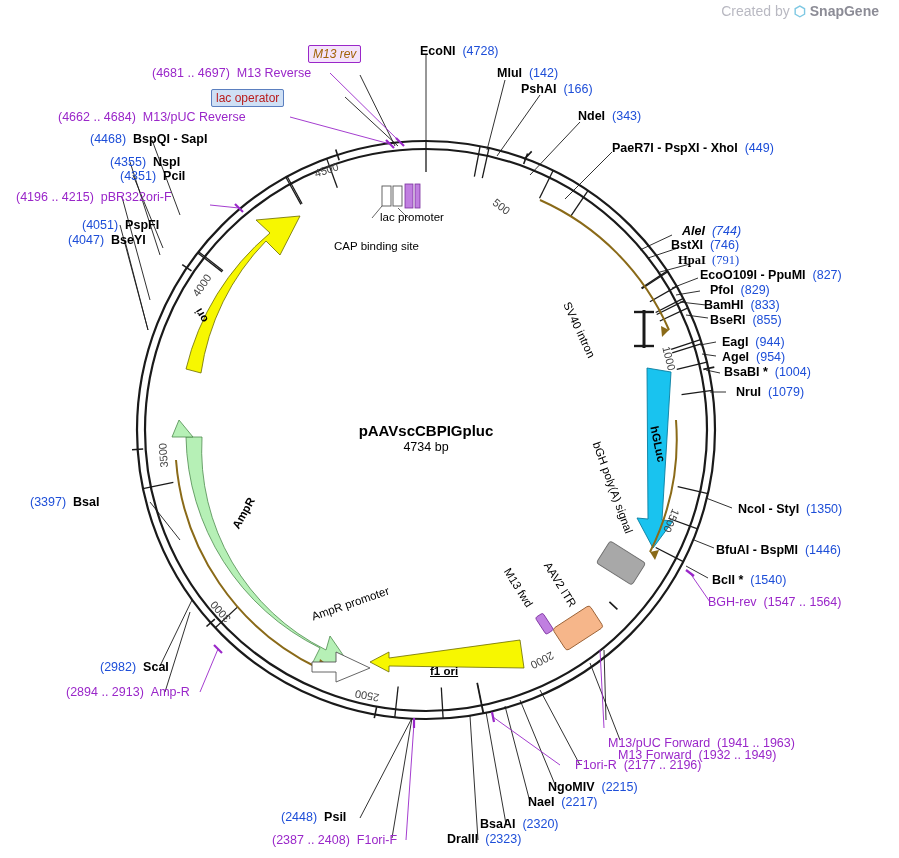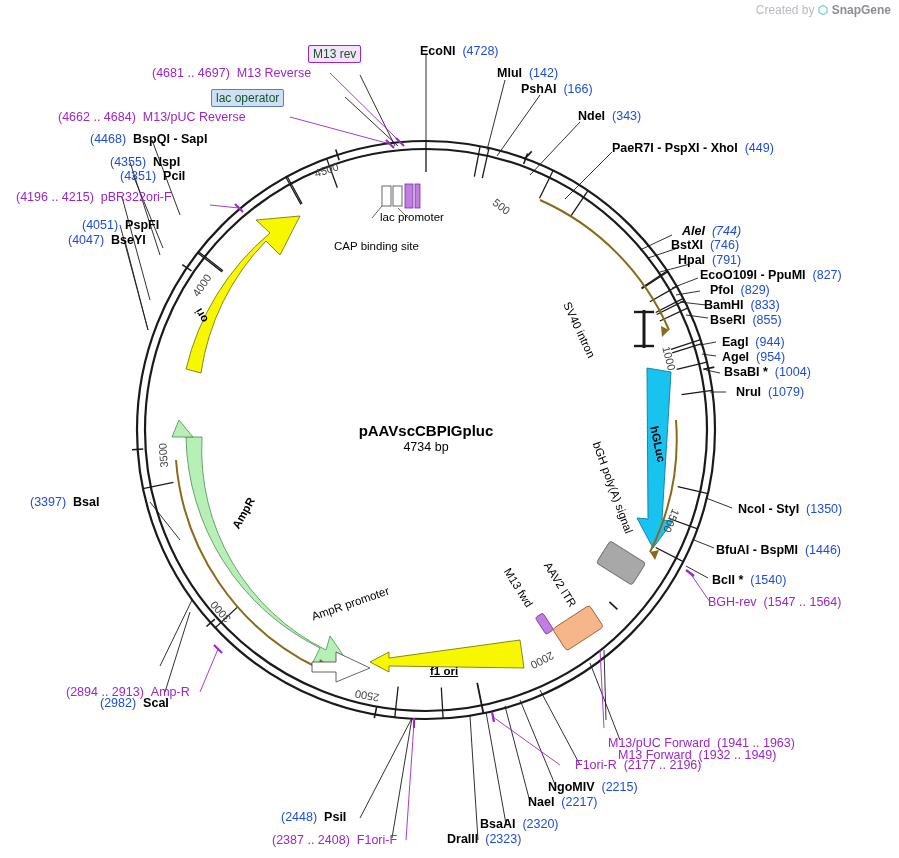--- a/index.html
+++ b/index.html
@@ -8,37 +8,37 @@
     font-family:"Liberation Sans", sans-serif;
     -webkit-font-smoothing:antialiased;
   }
   .abs{position:absolute;}
   #plasmid-map{position:absolute;left:0;top:0;width:899px;height:858px;}
   .lbl{position:absolute;white-space:nowrap;font-size:12.5px;color:#000;}
   .lbl b{font-weight:bold;}
   .pos{color:#1d4ed8;font-weight:normal;}
   .purple{color:#9a27c9;}
   .purple-box{
-    color:#14532d;border:1px solid #9a27c9;background:#f4e4fb;
-    padding:1px 4px;border-radius:2px;font-size:12px;
+    color:#a16207;border:1px solid #9a27c9;background:#f4e4fb;
+    padding:1px 4px;border-radius:2px;font-size:12px;font-style:italic;
   }
   .blue-box{
-    color:#14532d;border:1px solid #5b7fbf;background:#cfe0f5;
+    color:#b91c1c;border:1px solid #5b7fbf;background:#cfe0f5;
     padding:1px 4px;border-radius:2px;font-size:12px;
   }
   .center-name{
     position:absolute;text-align:center;width:300px;left:276px;top:422px;
     font-weight:bold;font-size:15px;color:#000;
   }
   .center-bp{
     position:absolute;text-align:center;width:300px;left:276px;top:440px;
     font-size:12.5px;color:#000;
   }
   .credit{
-    position:absolute;right:8px;top:3px;font-size:12px;color:#b9b9c2;
+    position:absolute;right:20px;top:3px;font-size:14px;color:#b9b9c2;
     white-space:nowrap;
   }
   .credit .sg{color:#8c8c96;font-weight:bold;}
   .credit .logo{color:#7ec8e3;font-weight:bold;}
   .tick-num{font-size:11px;color:#444;}
   .feat-label{font-size:11.5px;color:#000;}
 </style>
 </head>
 <body>
 
@@ -289,21 +289,21 @@
 <div class="lbl" style="left:612px;top:141px;">
   <b>PaeR7I  -  PspXI  -  XhoI</b> &nbsp;<span class="pos">(449)</span>
 </div>
 
 <div class="lbl" style="left:682px;top:224px;font-style:italic;">
   <b>AleI</b> &nbsp;<span class="pos">(744)</span>
 </div>
 <div class="lbl" style="left:671px;top:238px;">
   <b>BstXI</b> &nbsp;<span class="pos">(746)</span>
 </div>
-<div class="lbl" style="left:678px;top:253px;">
+<div class="lbl" style="left:678px;top:253px;font-family:Liberation Serif, serif;">
   <b>HpaI</b> &nbsp;<span class="pos">(791)</span>
 </div>
 <div class="lbl" style="left:700px;top:268px;">
   <b>EcoO109I  -  PpuMI</b> &nbsp;<span class="pos">(827)</span>
 </div>
 <div class="lbl" style="left:710px;top:283px;">
   <b>PfoI</b> &nbsp;<span class="pos">(829)</span>
 </div>
 <div class="lbl" style="left:704px;top:298px;">
   <b>BamHI</b> &nbsp;<span class="pos">(833)</span>
@@ -342,21 +342,21 @@
 <div class="lbl" style="left:480px;top:817px;">
   <b>BsaAI</b> &nbsp;<span class="pos">(2320)</span>
 </div>
 <div class="lbl" style="left:447px;top:832px;">
   <b>DraIII</b> &nbsp;<span class="pos">(2323)</span>
 </div>
 <div class="lbl" style="left:281px;top:810px;">
   <span class="pos">(2448)</span> &nbsp;<b>PsiI</b>
 </div>
 
-<div class="lbl" style="left:100px;top:660px;margin-top:36px;">
+<div class="lbl" style="left:100px;top:660px;">
   <span class="pos">(2982)</span> &nbsp;<b>ScaI</b>
 </div>
 <div class="lbl" style="left:30px;top:495px;">
   <span class="pos">(3397)</span> &nbsp;<b>BsaI</b>
 </div>
 <div class="lbl" style="left:82px;top:218px;">
   <span class="pos">(4051)</span> &nbsp;<b>PspFI</b>
 </div>
 <div class="lbl" style="left:68px;top:233px;">
   <span class="pos">(4047)</span> &nbsp;<b>BseYI</b>

